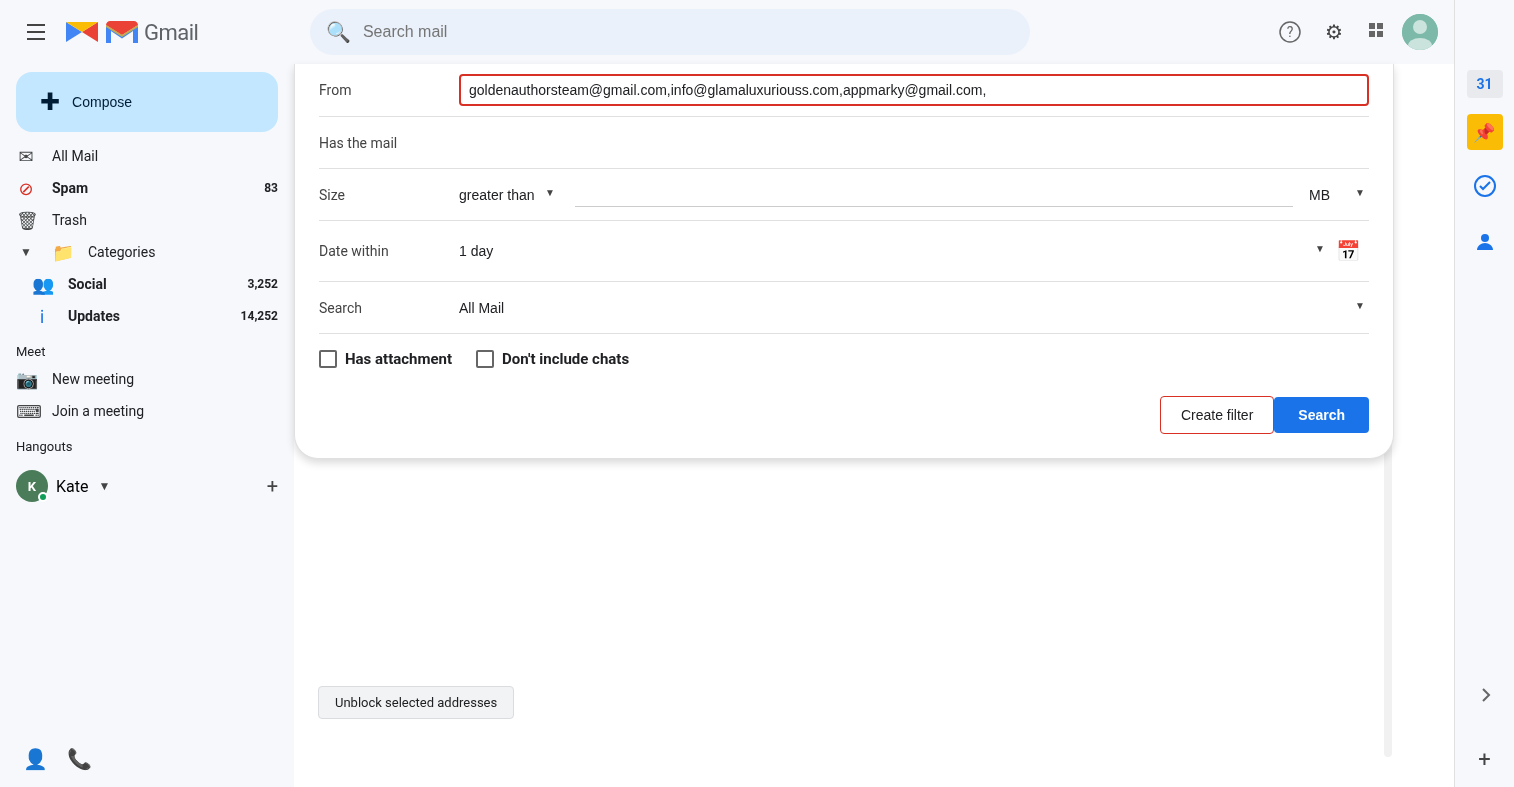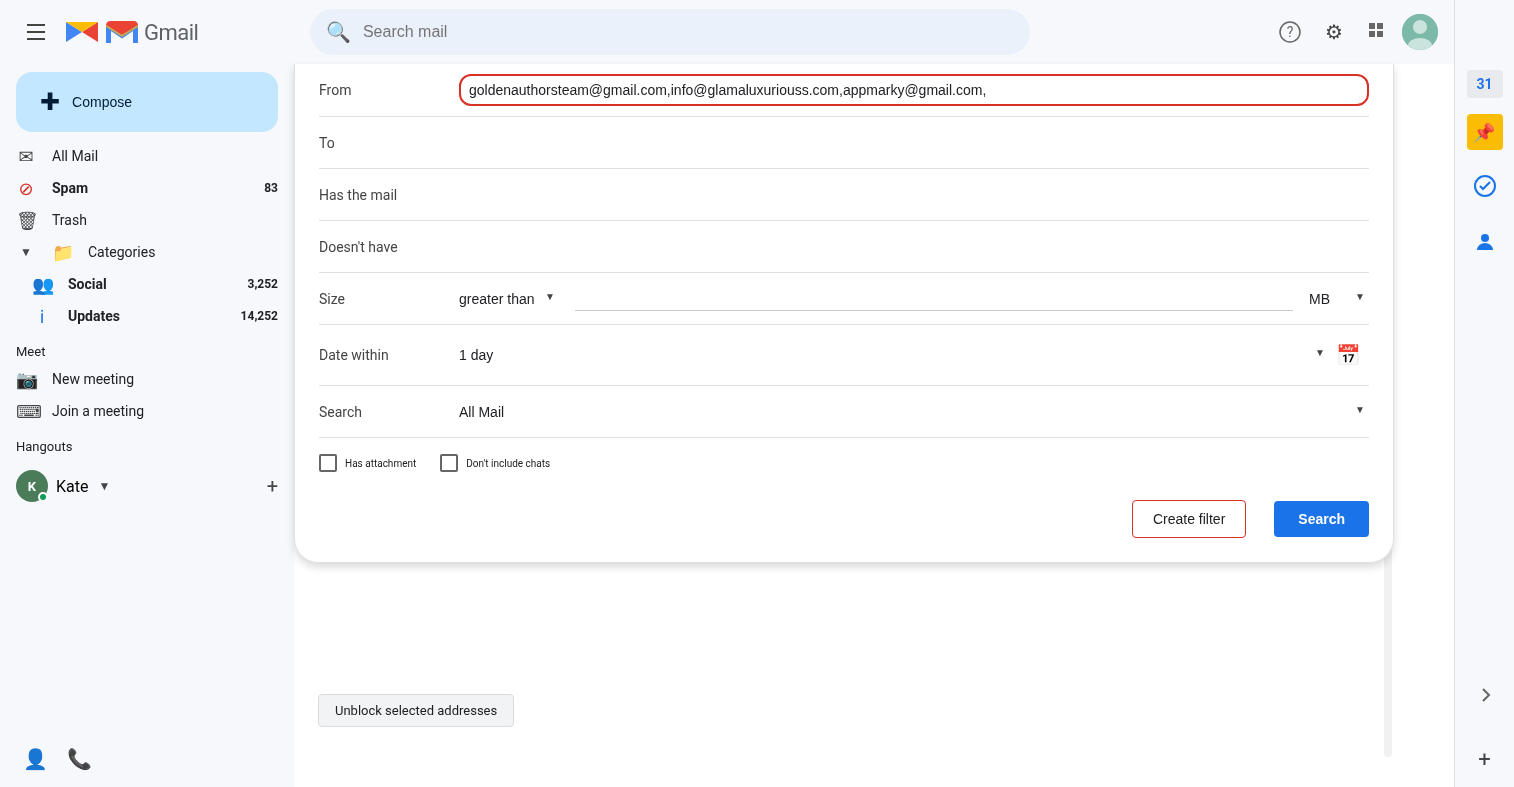--- a/index.html
+++ b/index.html
@@ -162,21 +162,21 @@
       border: none;
       outline: none;
       font-size: 14px;
       color: #202124;
       background: transparent;
     }
 
     .filter-input-highlighted {
       flex: 1;
       border: 2px solid #d93025;
-      border-radius: 12px;
+      border-radius: 4px;
       padding: 6px 8px;
       font-size: 14px;
       color: #202124;
       outline: none;
     }
 
     .filter-select {
       border: none;
       outline: none;
       font-size: 14px;
@@ -216,21 +216,21 @@
       outline: none;
       font-size: 14px;
       padding: 4px 0;
       background: transparent;
     }
 
     .filter-actions {
       display: flex;
       justify-content: flex-end;
       align-items: center;
-      gap: 28px;
+      gap: 0;
       padding-top: 20px;
     }
 
     .create-filter-btn {
       border: 1px solid #d93025;
       border-radius: 4px;
       background: white;
       color: #202124;
       font-size: 14px;
       padding: 10px 20px;
@@ -251,21 +251,21 @@
 
     .checkbox-row {
       display: flex;
       align-items: center;
       gap: 24px;
       padding: 16px 0 8px 0;
     }
 
     .checkbox-item {
       display: flex; align-items: center; gap: 8px;
-      font-size: 10px; color: #202124; cursor: pointer;
+      font-size: 15px; color: #202124; cursor: pointer; font-weight: bold;
     }
 
     .checkbox-box {
       width: 18px; height: 18px;
       border: 2px solid #666;
       border-radius: 2px;
       background: white;
       flex-shrink: 0;
     }
 
@@ -486,35 +486,27 @@
     </div>
   </div>
 
   <div class="search-filter-dialog">
 
     <div class="filter-row">
       <span class="filter-label">From</span>
       <input class="filter-input-highlighted" type="text" value="goldenauthorsteam@gmail.com,info@glamaluxuriouss.com,appmarky@gmail.com," style="">
     </div>
 
-    <div class="filter-row">
-      <span class="filter-label">To</span>
-      <input class="filter-input" type="text" style="">
-    </div>
 
 
     <div class="filter-row">
       <span class="filter-label">Has the mail</span>
       <input class="filter-input" type="text" style="">
     </div>
 
-    <div class="filter-row">
-      <span class="filter-label">Doesn't have</span>
-      <input class="filter-input" type="text" style="">
-    </div>
 
     <div class="filter-row">
       <span class="filter-label">Size</span>
       <div class="size-row">
         <div class="select-wrap">
           <select class="filter-select">
             <option value="greater than" selected="">greater than</option>
             <option value="less than">less than</option>
           </select>
         </div>
@@ -565,21 +557,21 @@
         <span>Don't include chats</span>
       </label>
     </div>
 
     <div class="filter-actions">
       <button class="create-filter-btn">Create filter</button>
       <button class="search-btn">Search</button>
     </div>
   </div>
 
-  <div class="unblock-hint" style="bottom: 60px; margin-top: 20px;">Unblock selected addresses</div>
+  <div class="unblock-hint" style="bottom: 68px; margin-top: 20px;">Unblock selected addresses</div>
 
 
   <div class="scrollbar-track">
     <div class="scrollbar-thumb"></div>
   </div>
 </div>
 
 <div class="right-panel">
   <div style="width:36px;height:28px;background:#e8eaed;border-radius:4px;display:flex;align-items:center;justify-content:center;">
     <span style="color:#1a73e8;font-weight:bold;font-size:14px;">31</span>

